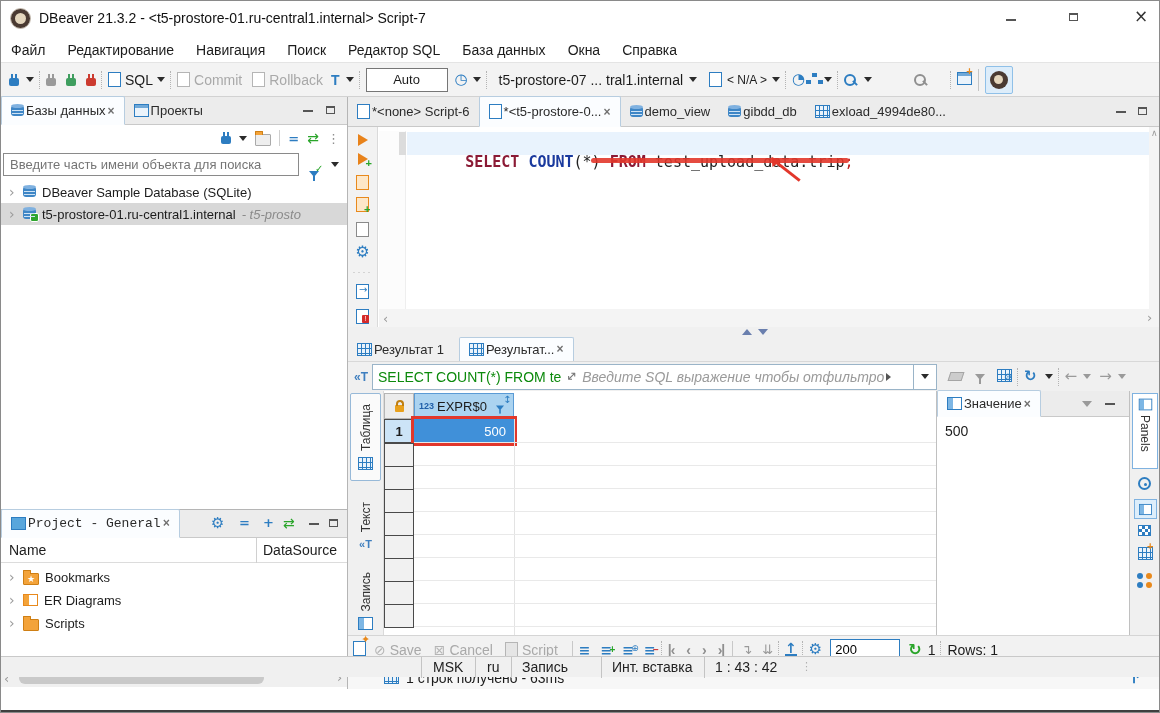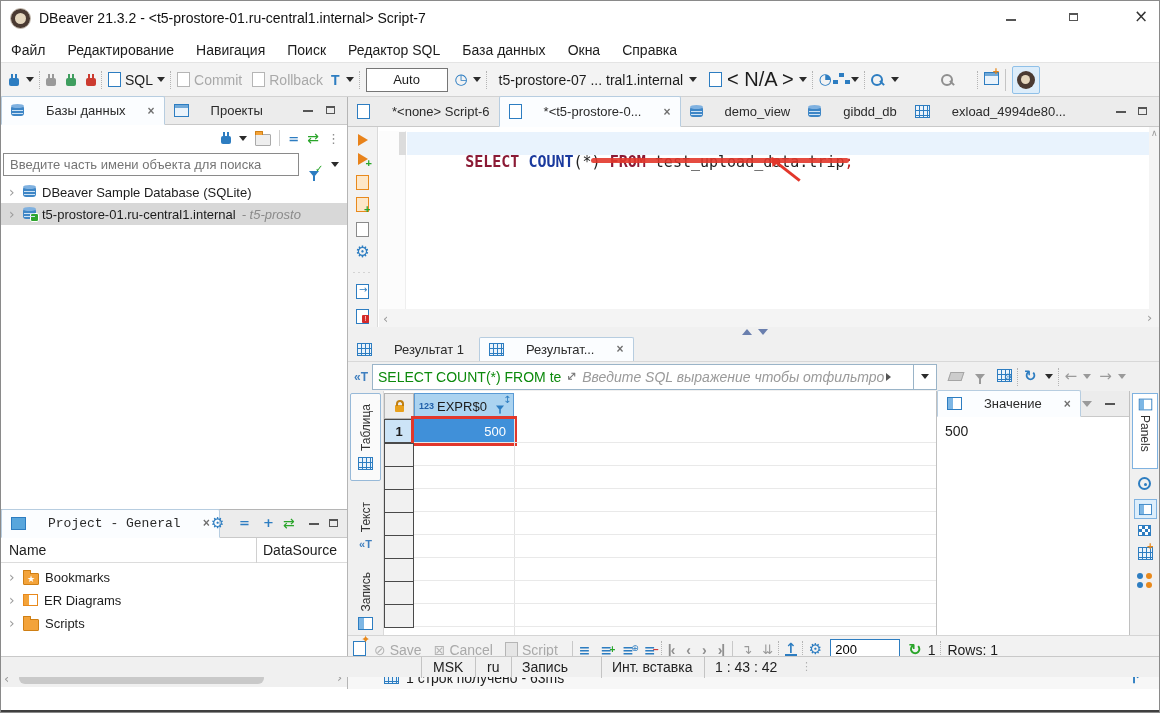--- a/index.html
+++ b/index.html
@@ -43,21 +43,21 @@
   .chk{width:13px;height:11px;display:inline-block;border:1px solid #2d7dc1;
     background-image:linear-gradient(45deg,#2d7dc1 25%,transparent 25%,transparent 75%,#2d7dc1 75%),
                      linear-gradient(45deg,#2d7dc1 25%,#fff 25%,#fff 75%,#2d7dc1 75%);
     background-size:6px 6px;background-position:0 0,3px 3px;}
   .net{position:relative;width:5px;height:4px;background:#2d7dc1;display:inline-block;margin:0 7px 9px 7px;}
   .net::after{content:"";position:absolute;left:-6px;top:7px;width:5px;height:4px;background:#2d7dc1;box-shadow:12px 0 0 #2d7dc1;}
   .minbox{width:10px;height:0;border-top:2px solid #555;display:inline-block;}
   .maxbox{width:9px;height:8px;border:1px solid #555;border-top:2px solid #555;display:inline-block;}
   
   .tabbar{background:#ececec;border-bottom:1px solid #c9c9c9;}
-  .tab{display:flex;align-items:center;gap:22px;padding:0 9px;height:100%;color:#2b2b2b;white-space:nowrap;}
+  .tab{display:flex;align-items:center;gap:2px;padding:0 9px;height:100%;color:#2b2b2b;white-space:nowrap;}
   .tab.active{background:#fbfdff;border:1px solid #b7cde0;border-bottom:1px solid #fbfdff;border-radius:2px 2px 0 0;}
   .xc{color:#707070;font-size:12px;font-weight:bold;}
   
   .trow{display:flex;align-items:center;gap:6px;height:22px;padding-left:8px;white-space:nowrap;}
   .exp{color:#9a9a9a;font-size:14px;width:8px;}
   
   .vtab{writing-mode:vertical-rl;transform:rotate(180deg);font-size:12px;color:#333;}
   .navi{color:#8f8f8f;font-size:14px;font-weight:bold;letter-spacing:-1px;}
   .disabled-t{color:#a9a9a9;}
   input{font-family:"Liberation Sans",sans-serif;}
@@ -107,21 +107,21 @@
     <span class="blue" style="font-weight:bold;font-size:14px;">T</span>
     <span class="dd" style="margin-left:6px;"></span>
     <span class="vsep"></span>
     <span class="r" style="width:80px;height:22px;border:1px solid #767676;background:#fff;justify-content:center;font-size:13px;">Auto</span>
     <span class="uni blue" style="font-size:15px;margin-left:7px;">◷</span>
     <span class="dd" style="margin-left:5px;"></span>
     <span class="vsep"></span>
     <span style="font-size:14px;margin:0 6px;white-space:nowrap;">t5-prostore-07 ... tral1.internal</span>
     <span class="dd"></span>
     <span class="doc blue-b" style="margin-left:12px;"></span>
-    <span style="font-size:20px;margin:0 5px;white-space:nowrap;">&lt; N/A &gt;</span>
+    <span style="font-size:12px;margin:0 5px;white-space:nowrap;">&lt; N/A &gt;</span>
     <span class="dd"></span>
     <span class="vsep"></span>
     <span class="uni blue" style="font-size:15px;">◔</span>
     <span class="net"></span>
     <span class="dd"></span>
     <span class="vsep"></span>
     <span class="mag"></span>
     <span class="dd" style="margin-left:8px;"></span>
     <span class="mag graym" style="margin-left:42px;"></span>
     <span class="vsep" style="margin-left:24px;"></span>

